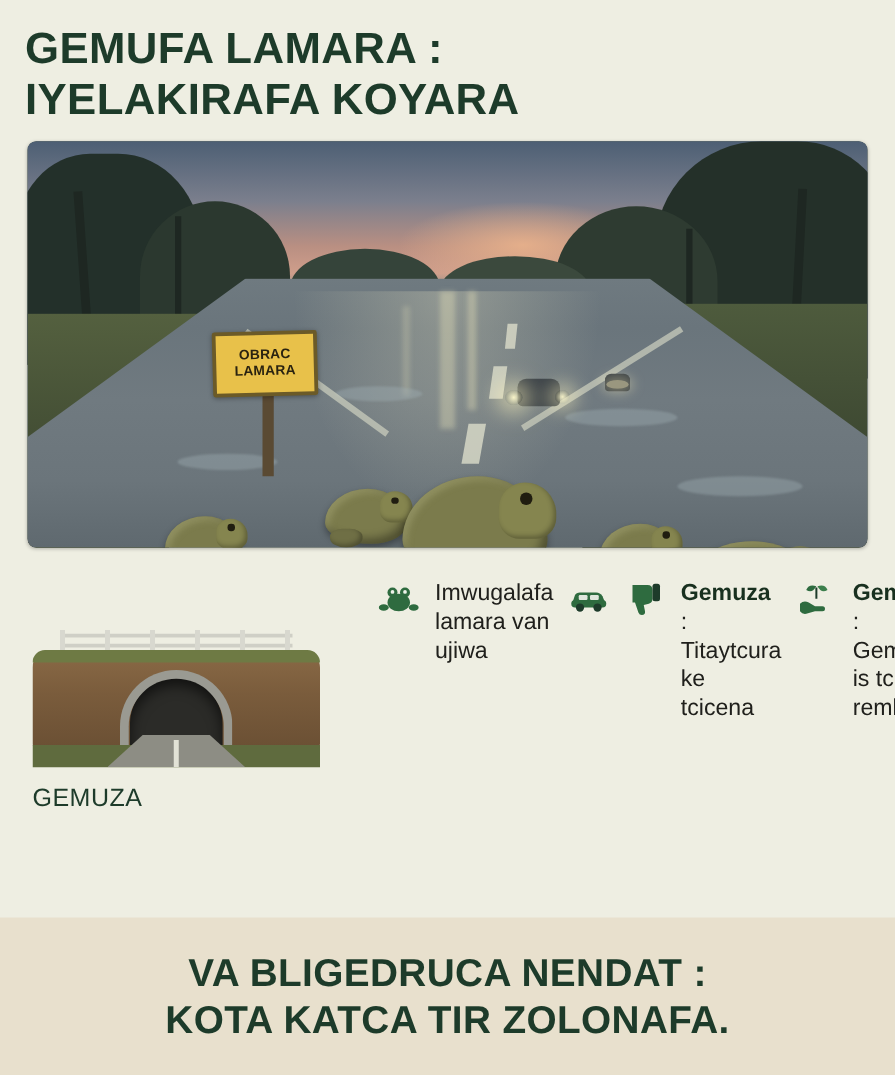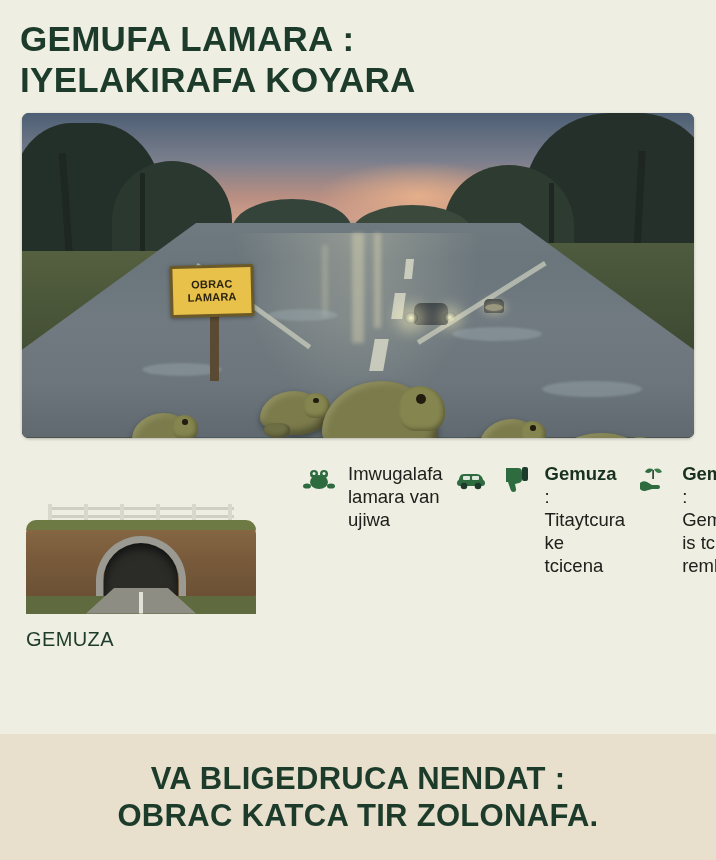--- a/index.html
+++ b/index.html
@@ -563,16 +563,16 @@
         <span class="bullet-text">
           <b>Gemuza</b><span> : Gemuza is tcicena remlanira</span>
         </span>
       </div>
 
     </div>
   </div>
 
   <div class="footer">
     <div class="footer-line">VA BLIGEDRUCA NENDAT :</div>
-    <div class="footer-line">OBRAC KATCA TIR ZOLONAFA.</div>
+    <div class="footer-line">KOTA KATCA TIR ZOLONAFA.</div>
   </div>
 
 </div>
 
 </body></html>

